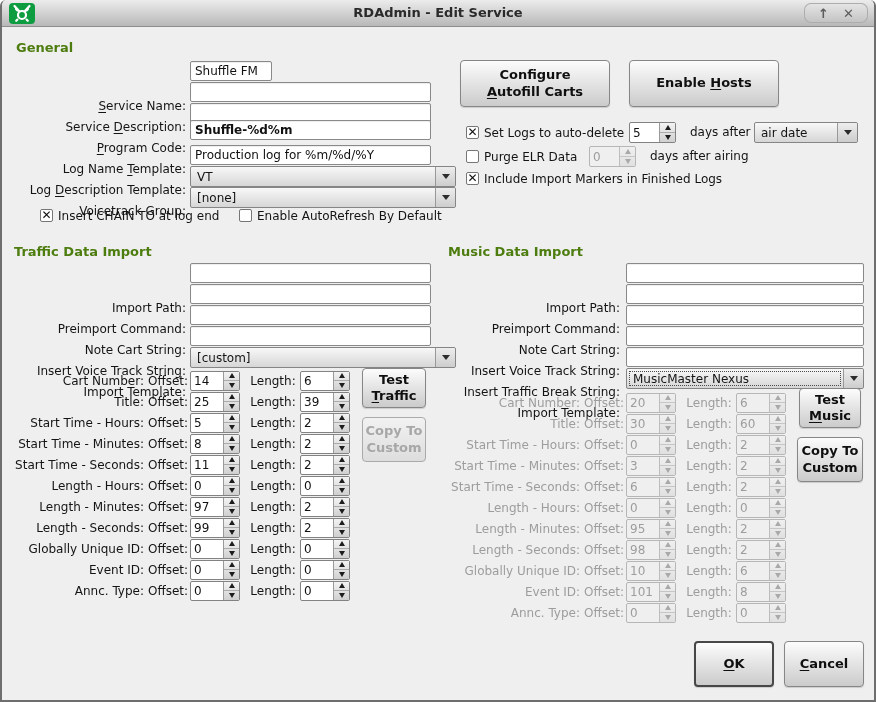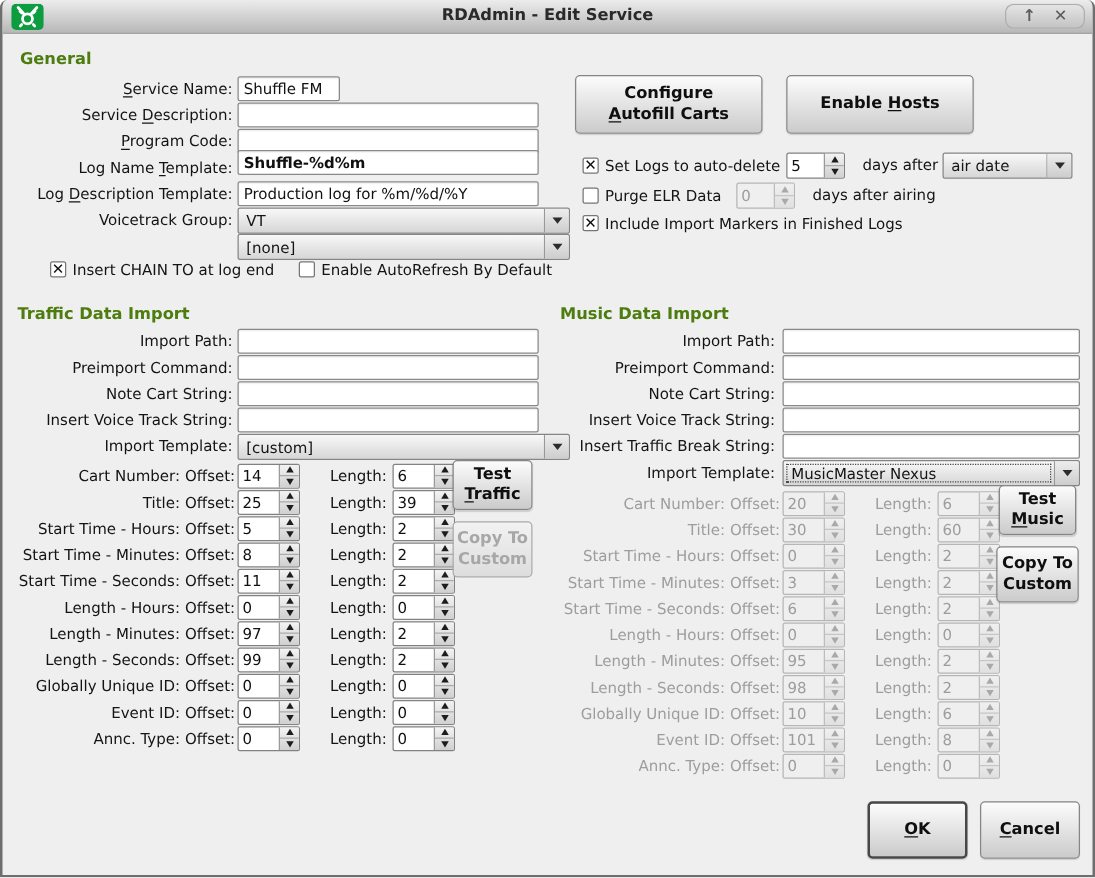--- a/index.html
+++ b/index.html
@@ -15,21 +15,21 @@
   .title { position:absolute; left:0; right:0; top:5px; text-align:center;
     font-weight:bold; font-size:13px; color:#2a2a2a; }
   .app-icon { position:absolute; left:7px; top:3px; }
   .winctl { position:absolute; right:6px; top:3px; width:64px; height:20px;
     border-radius:7px; background:linear-gradient(#e6e6e6,#c2c2c2);
     box-shadow:inset 0 0 0 1px #adadad; display:flex; align-items:center;
     justify-content:space-evenly; }
   .ctl { color:#5d5d5d; font-weight:bold; font-size:13px; line-height:1; cursor:default; }
   
   .hdr { position:absolute; font-weight:bold; font-size:13px; color:#4d7c0f; }
-  .flbl { position:absolute; text-align:right; line-height:21px; white-space:nowrap; }
+  .flbl { position:absolute; text-align:right; line-height:21px; white-space:nowrap;margin-top:35px; }
   .flbl.l { left:8px; width:176px; }
   .flbl.m { left:436px; width:182px; }
   .tin { position:absolute; height:20px; box-sizing:border-box; border:1px solid #898989;
     border-radius:2px; background:#fff; font:12px "DejaVu Sans","Liberation Sans",sans-serif;
     padding:0 4px; color:#111; box-shadow:inset 0 1px 1px rgba(0,0,0,.07); }
   .tin.l { left:188px; width:241px; }
   .tin.m { left:624px; width:238px; }
   .combo { position:absolute; height:21px; box-sizing:border-box; border:1px solid #858585;
     border-radius:2px; background:linear-gradient(#f8f8f8,#d6d6d6); display:flex; align-items:center; }
   .combo.l { left:188px; width:266px; }
@@ -69,21 +69,21 @@
     background:linear-gradient(#fcfcfc,#cbcbcb); font-weight:bold; font-size:13px; color:#0f0f0f;
     text-align:center; line-height:1.25; cursor:default; box-shadow:0 1px 1px rgba(0,0,0,.15); }
   .btn.disabled { color:#a7a7a7; background:linear-gradient(#f2f2f2,#dddddd); border-color:#aaaaaa; box-shadow:none; }
   .btn.default { border:2px solid #474747; }
   .rt { position:absolute; line-height:21px; white-space:nowrap; }
   
   .orows { position:absolute; }
   .orow { display:flex; align-items:center; height:21px; white-space:nowrap; }
   .rname { width:134px; text-align:right; margin-right:4px; }
   .rolbl { width:38px; text-align:right; margin-right:4px; }
-  .rllbl { width:46px; text-align:left; margin:0 4px 0 24px; }
+  .rllbl { width:46px; text-align:center; margin:0 4px 0 10px; }
   .dis .rname, .dis .rolbl, .dis .rllbl { color:#9d9d9d; }
   u { text-decoration:underline; text-underline-offset:2px; }
 </style>
 </head>
 <body>
 
 <div class="win">
 
   <div class="titlebar">
     <span class="app-icon">

